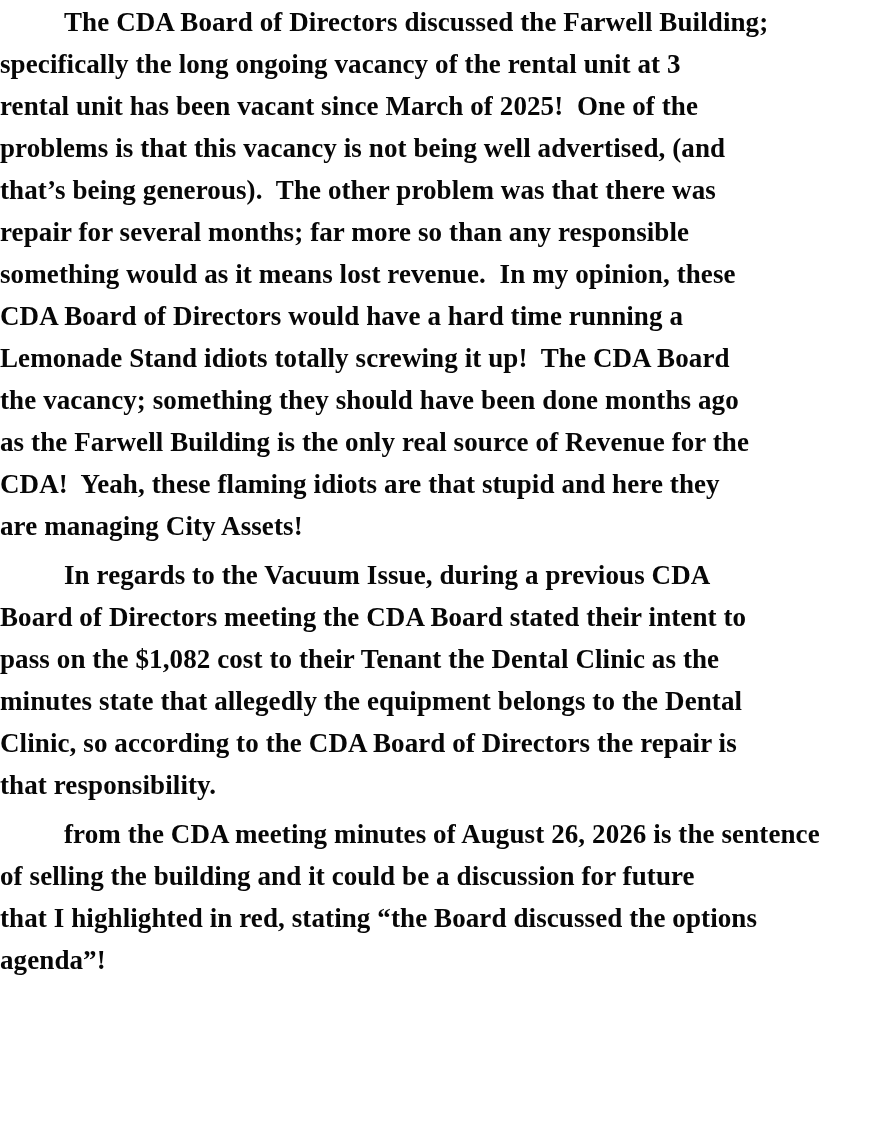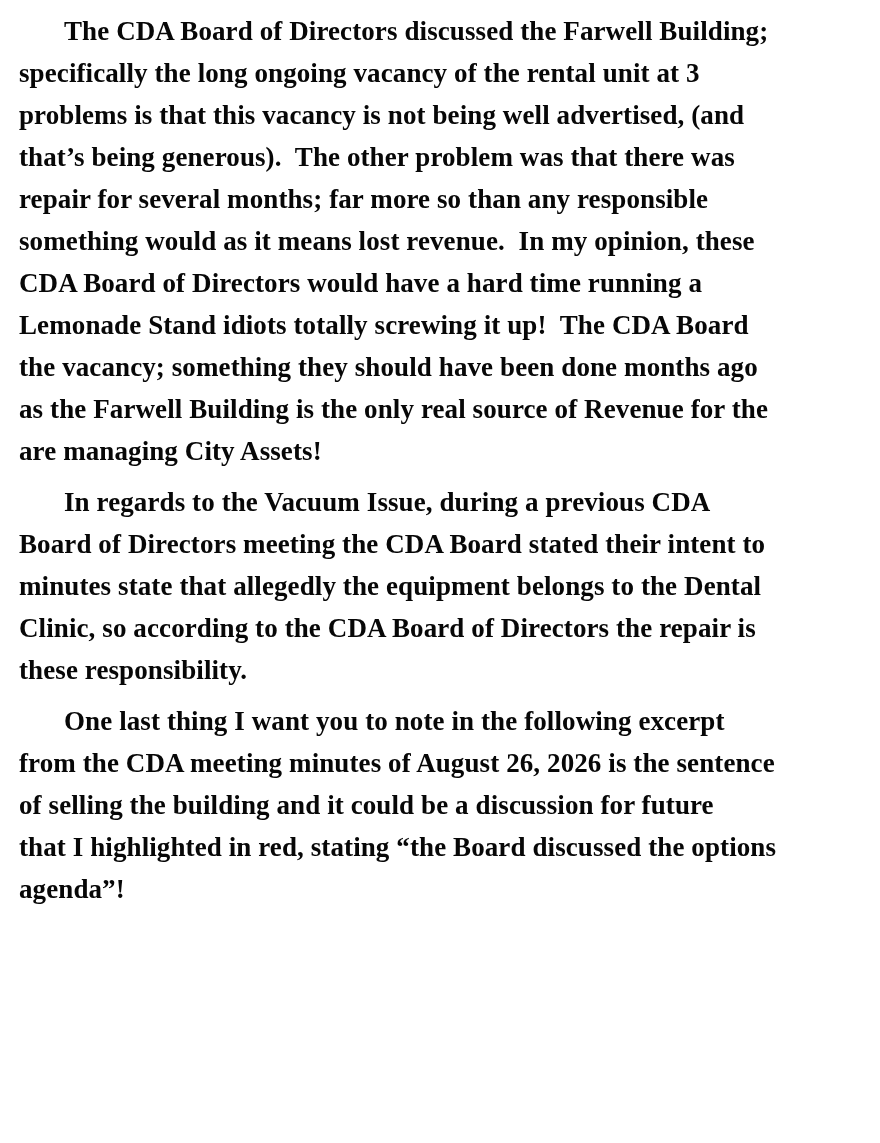--- a/index.html
+++ b/index.html
@@ -11,62 +11,63 @@
     background: #ffffff;
   }
   .page {
     width: 880px;
     height: 1143px;
     background: #ffffff;
     padding-top: 1px;
     box-sizing: border-box;
   }
   .para {
-    margin: 9px 0 7px 0;
+    margin: 0 0 7px 0;
   }
   .line {
     font-family: "Liberation Serif", "DejaVu Serif", serif;
     font-weight: bold;
     font-size: 27px;
     line-height: 42px;
     color: #070707;
     white-space: pre;        
     letter-spacing: 0.1px;
-    padding-left: 19px;
   }
   .para .line:first-child {
     padding-left: 64px;      
   }
 </style>
 </head>
 <body>
 
 <div class="page">
   <div>
       <div class="para">
         <div class="line">The CDA Board of Directors discussed the Farwell Building;</div>
         <div class="line">specifically the long ongoing vacancy of the rental unit at 3</div>
+        <div class="line">rental unit has been vacant since March of 2025!  One of the</div>
         <div class="line">problems is that this vacancy is not being well advertised, (and</div>
         <div class="line">that’s being generous).  The other problem was that there was</div>
         <div class="line">repair for several months; far more so than any responsible</div>
         <div class="line">something would as it means lost revenue.  In my opinion, these</div>
         <div class="line">CDA Board of Directors would have a hard time running a</div>
         <div class="line">Lemonade Stand idiots totally screwing it up!  The CDA Board</div>
         <div class="line">the vacancy; something they should have been done months ago</div>
         <div class="line">as the Farwell Building is the only real source of Revenue for the</div>
+        <div class="line">CDA!  Yeah, these flaming idiots are that stupid and here they</div>
         <div class="line">are managing City Assets!</div>
       </div>
       <div class="para">
         <div class="line">In regards to the Vacuum Issue, during a previous CDA</div>
         <div class="line">Board of Directors meeting the CDA Board stated their intent to</div>
+        <div class="line">pass on the $1,082 cost to their Tenant the Dental Clinic as the</div>
         <div class="line">minutes state that allegedly the equipment belongs to the Dental</div>
         <div class="line">Clinic, so according to the CDA Board of Directors the repair is</div>
-        <div class="line">these responsibility.</div>
+        <div class="line">that responsibility.</div>
       </div>
       <div class="para">
-        <div class="line">One last thing I want you to note in the following excerpt</div>
         <div class="line">from the CDA meeting minutes of August 26, 2026 is the sentence</div>
         <div class="line">of selling the building and it could be a discussion for future</div>
         <div class="line">that I highlighted in red, stating “the Board discussed the options</div>
         <div class="line">agenda”!</div>
       </div>
     </div>
 </div>
 
 </body></html>

